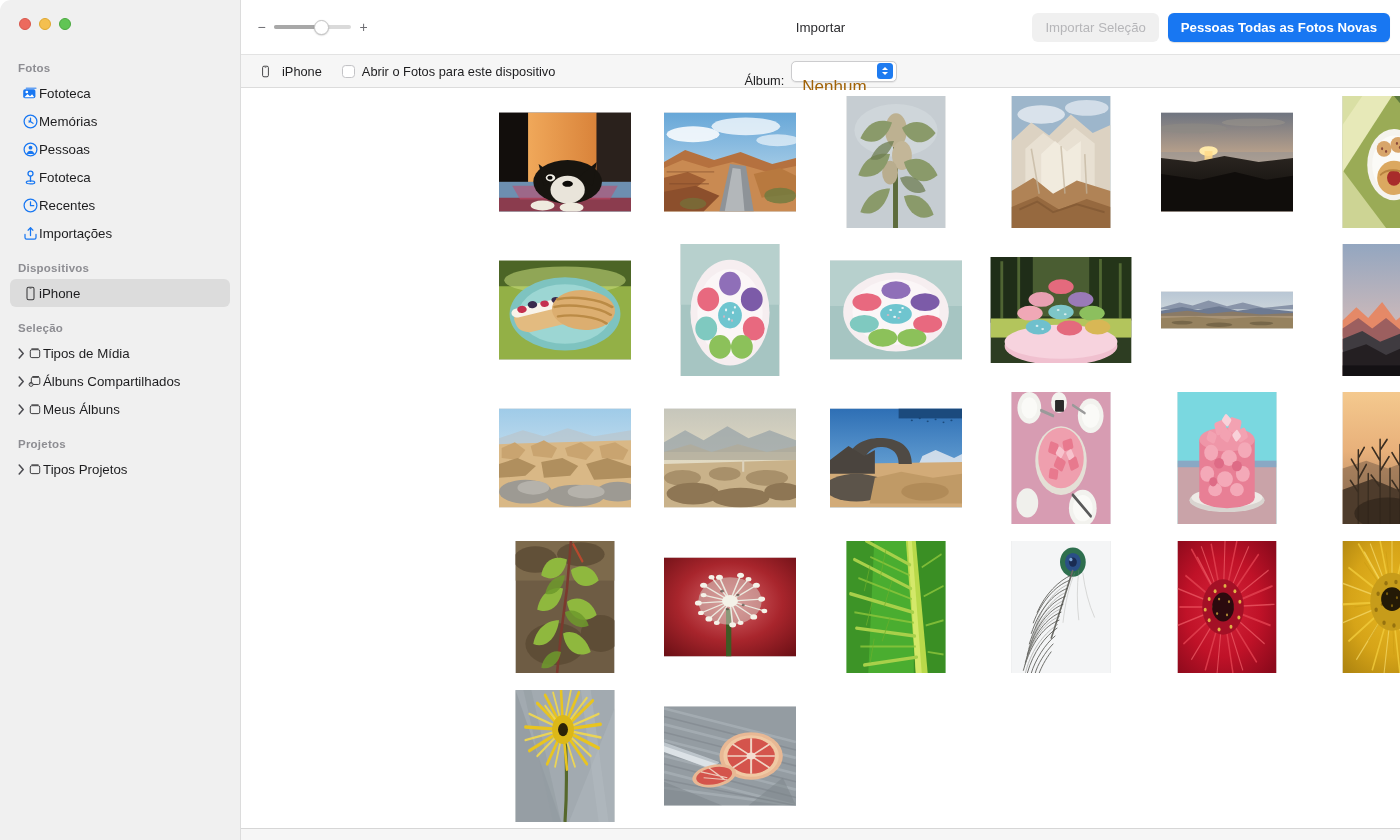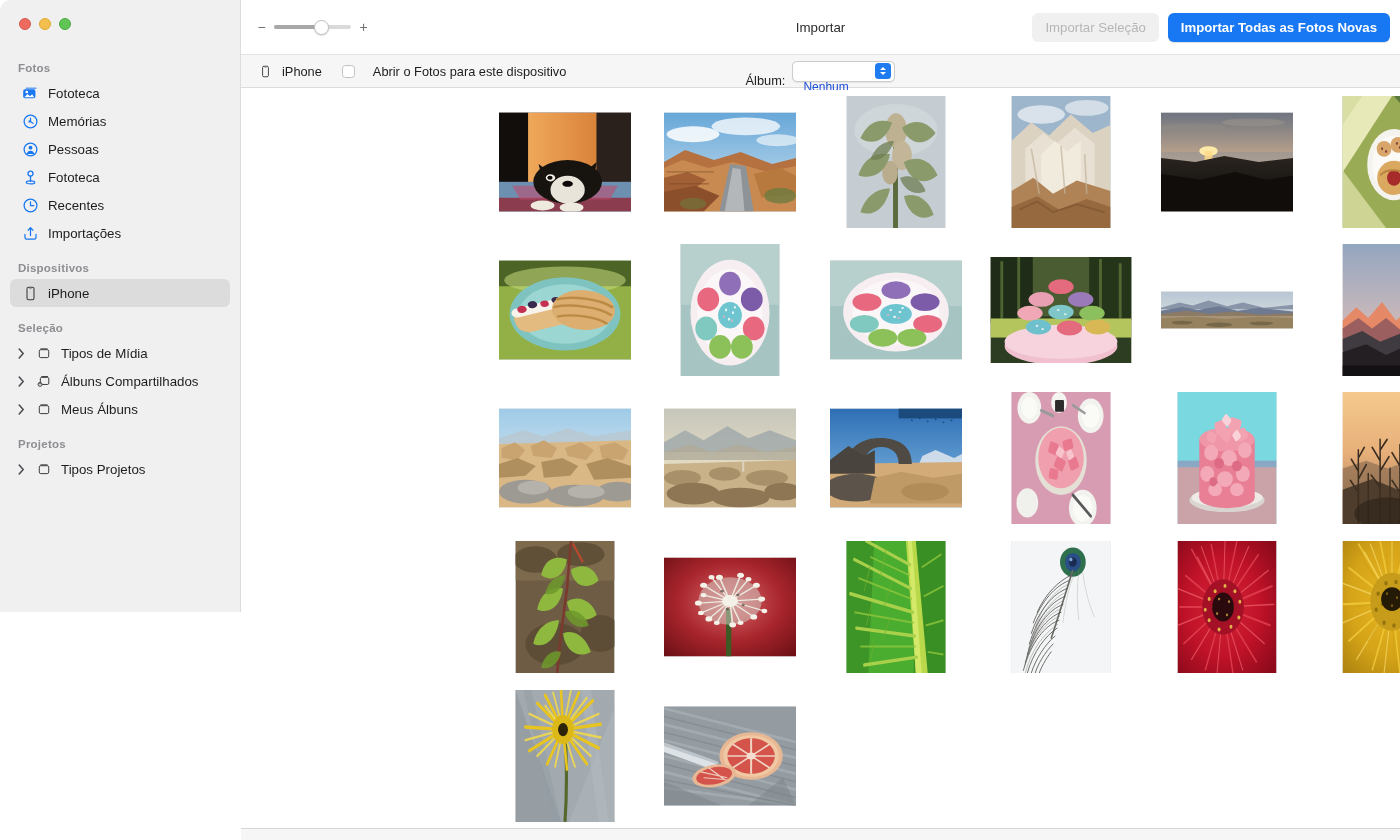--- a/index.html
+++ b/index.html
@@ -15,42 +15,42 @@
     position: absolute; left: 0; top: 0;
     width: 1400px; height: 840px;
     background: #ffffff;
     border-radius: 11px 11px 0 0;
     overflow: hidden;
     display: flex;
   }
 
   
   #sidebar {
-    width: 241px; height: 612px;
+    width: 241px; height: 840px;
     background: #f0f0f0;
     border-right: 1px solid #dcdcdc;
     flex: 0 0 241px;
     position: relative;
   }
   .traffic {
     position: absolute; left: 19px; top: 18px;
     display: flex; gap: 8px; align-items: center;
   }
   .tl { width: 12px; height: 12px; border-radius: 50%; display:block; }
   .tl.red    { background: #ec6a5e; border: 0.5px solid #d8574c; }
   .tl.yellow { background: #f4bf4f; border: 0.5px solid #dfa82f; }
   .tl.green  { background: #61c555; border: 0.5px solid #4aa93f; }
 
   .side-scroll { padding-top: 56px; }
   .sec-header {
     font-size: 11.5px; font-weight: 700; color: #8d8d92;
     padding: 6px 0 5px 18px; letter-spacing: 0.02em;
   }
   .side-item {
-    display: flex; align-items: center; gap: 9px;
+    display: flex; align-items: center; 
     height: 28px; margin: 0 10px; padding-left: 12px;
     border-radius: 6px; cursor: default;
   }
   .side-item .lbl { font-size: 13.3px; color: #1d1d1f; white-space: nowrap; }
   .side-item.selected { background: #dcdcdc; }
   .side-icon { width: 17px; height: 17px; display:flex; align-items:center; justify-content:center; flex:0 0 17px; }
   .side-icon svg { display: block; }
   .disclose {
     width: 11px; flex: 0 0 11px; display: flex; align-items: center;
     justify-content: center; color: #4a4a4f;
@@ -94,40 +94,40 @@
   .btn.primary  { background: #1877f2; color: #ffffff; font-weight: 600;
                   box-shadow: 0 0.5px 1px rgba(0,0,0,0.13); }
 
   #devbar {
     height: 34px; background: #f6f6f6;
     border-top: 1px solid #e3e3e3; border-bottom: 1px solid #dcdcdc;
     display: flex; align-items: center; padding: 0 14px 0 16px; position: relative;
   }
   .dev-left { display: flex; align-items: center; gap: 8px; }
   .dev-name { font-size: 12.8px; color: #1d1d1f; }
-  .chkwrap { display: flex; align-items: center; gap: 18px; margin-left: 12px; }
+  .chkwrap { display: flex; align-items: center; gap: 7px; margin-left: 12px; }
   .chkbox {
     width: 13px; height: 13px; border-radius: 3.5px;
     background: #ffffff; border: 1px solid #c3c3c6;
     box-shadow: inset 0 0.5px 0.5px rgba(0,0,0,0.04);
   }
   .chk-lbl { font-size: 12.8px; color: #1d1d1f; }
   .albumsel {
     position: absolute; left: 0; right: 0; display: flex;
     align-items: center; justify-content: center; gap: 7px; pointer-events:none;
   }
   .albumsel > * { pointer-events: auto; }
   .alb-lbl { font-size: 12.8px; color: #1d1d1f; margin-top: 19px; }
   .popup {
     display: flex; align-items: center; height: 21px;
     background: #ffffff; border: 1px solid #ccccce; border-radius: 5px;
     padding: 0 3px 0 10px; min-width: 103px;
     box-shadow: 0 0.5px 1px rgba(0,0,0,0.07);
   }
-  .popup .pv { font-size: 12px; color: #1d4ed8; flex: 1 1 auto; margin-top: 32px; }
+  .popup .pv { font-size: 17px; color: #a16207; flex: 1 1 auto; margin-top: 32px; }
   .stepper {
     width: 16px; height: 16px; border-radius: 3.5px; background: #1e7bf0;
     display: flex; flex-direction: column; align-items: center;
     justify-content: center; gap: 1.5px; margin-left: 10px; flex:0 0 16px;
   }
   .stepper .ar { width: 0; height: 0; border-left: 3.2px solid transparent;
                  border-right: 3.2px solid transparent; }
   .stepper .up { border-bottom: 3.6px solid #fff; }
   .stepper .dn { border-top: 3.6px solid #fff; }
 
@@ -323,21 +323,21 @@
           <span class="sfill" id="sfill" style="width: 47.8px;"></span>
           <span class="sthumb" id="sthumb" style="left: 40.3px;"></span>
         </span>
         <span class="zsign">+</span>
       </div>
 
       <div id="win-title">Importar</div>
 
       <div class="tb-right">
         <button class="btn disabled">Importar Seleção</button>
-        <button class="btn primary">Importar Todas as Fotos Novas</button>
+        <button class="btn primary">Pessoas Todas as Fotos Novas</button>
       </div>
     </div>
 
     <div id="devbar">
       <div class="dev-left">
         <span class="side-icon">
           <svg viewBox="0 0 17 17" width="15" height="15">
               <rect x="5.2" y="2.5" width="6.6" height="12" rx="1.6" fill="none" stroke="#3a3a3c" stroke-width="1.05"></rect>
               <rect x="7.5" y="3.7" width="2" height="0.5" rx="0.25" fill="#3a3a3c"></rect>
             </svg>

